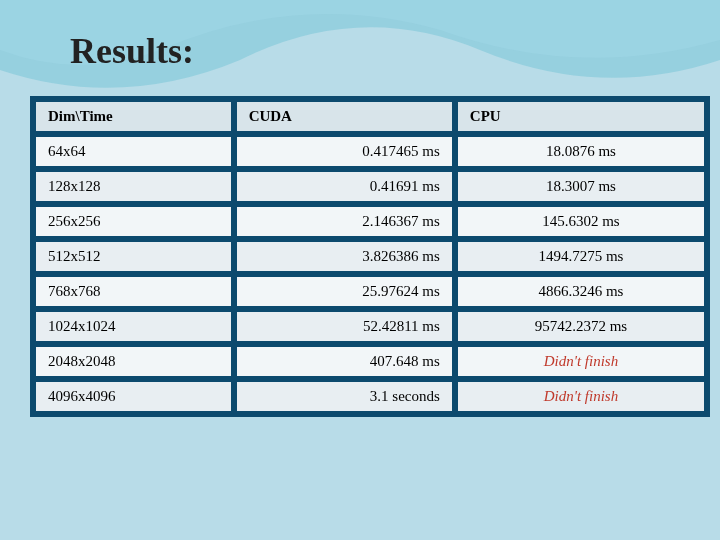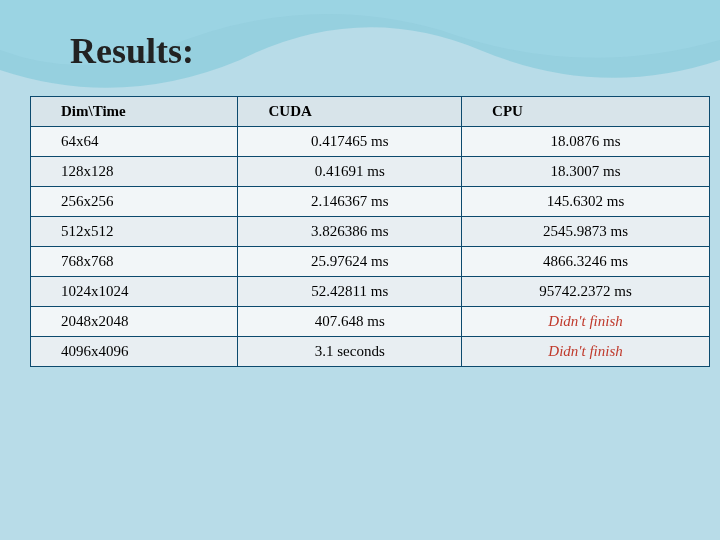--- a/index.html
+++ b/index.html
@@ -39,22 +39,22 @@
     }
 
     table {
       border-collapse: collapse;
       width: 680px;
       background: #f0f4f6;
       font-size: 15px;
     }
 
     th, td {
-      border: 1px solid #0c4a6e;
-      padding: 6px 30px;
+      border: 6px solid #0c4a6e;
+      padding: 6px 12px;
       font-family: Liberation Serif, serif;
     }
 
     thead th {
       background: #d8e4ea;
       font-weight: bold;
       text-align: left;
       font-size: 15px;
     }
 
@@ -65,21 +65,21 @@
     tbody tr:nth-child(odd) {
       background: #f2f6f8;
     }
 
     td.dim-col {
       font-weight: normal;
       text-align: left;
     }
 
     td.cuda-col {
-      text-align: center;
+      text-align: right;
     }
 
     td.cpu-col {
       text-align: center;
     }
 
     .didnt-finish {
       color: #c0392b;
       font-style: italic;
     }
@@ -124,21 +124,21 @@
           <td class="cpu-col">18.3007 ms</td>
         </tr>
         <tr>
           <td class="dim-col">256x256</td>
           <td class="cuda-col">2.146367 ms</td>
           <td class="cpu-col">145.6302 ms</td>
         </tr>
         <tr>
           <td class="dim-col">512x512</td>
           <td class="cuda-col">3.826386 ms</td>
-          <td class="cpu-col">2545.9873 ms</td>
+          <td class="cpu-col">1494.7275 ms</td>
         </tr>
         <tr>
           <td class="dim-col">768x768</td>
           <td class="cuda-col">25.97624 ms</td>
           <td class="cpu-col">4866.3246 ms</td>
         </tr>
         <tr>
           <td class="dim-col">1024x1024</td>
           <td class="cuda-col">52.42811 ms</td>
           <td class="cpu-col">95742.2372 ms</td>

